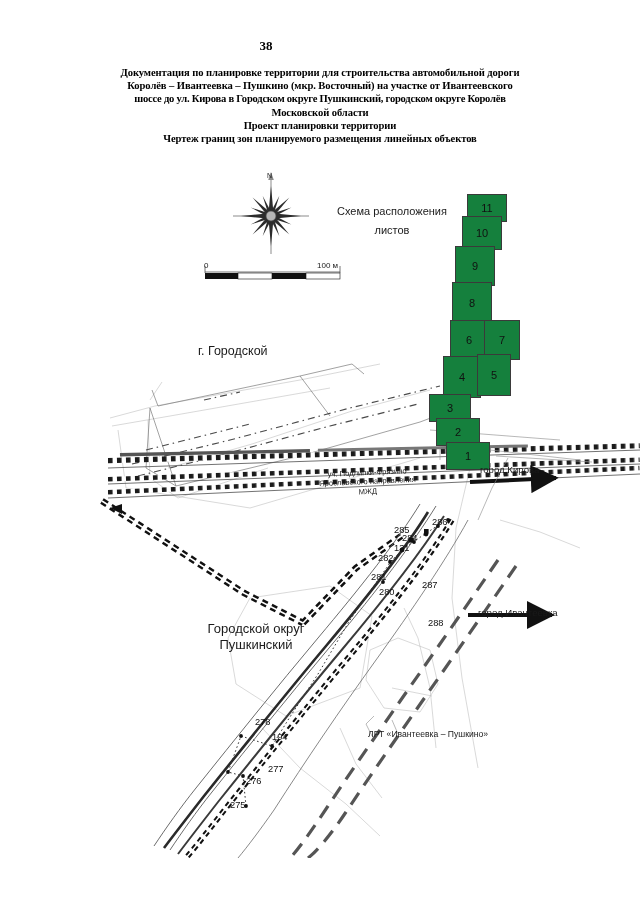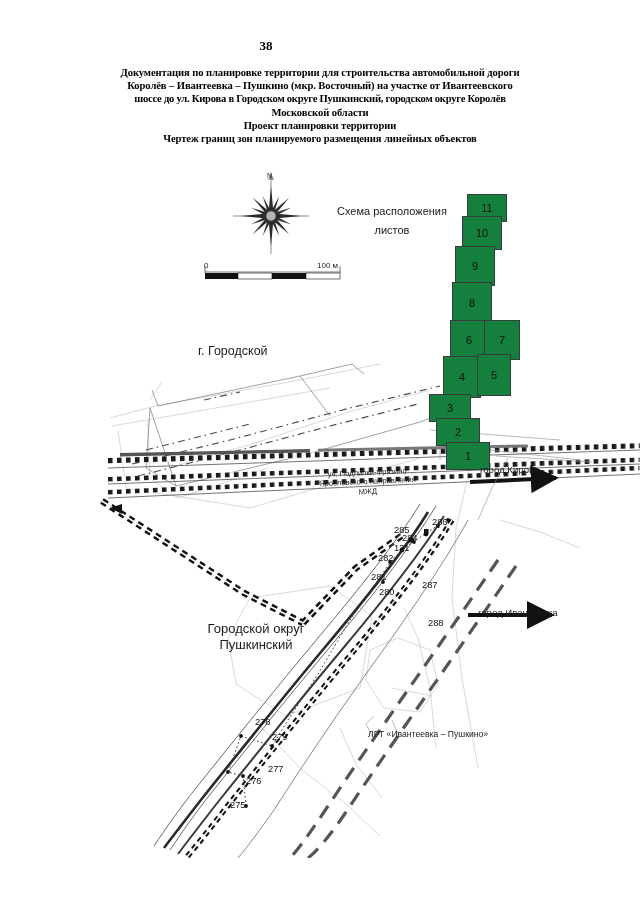--- a/index.html
+++ b/index.html
@@ -305,21 +305,21 @@
     <div class="lbl lbl-okrug">Городской округ Пушкинский</div>
     <div class="lbl lbl-rw">уч. Подлипки-Фрязино Ярославского направления МЖД</div>
     <div class="lbl lbl-fryazino">город Кирова</div>
     <div class="lbl lbl-ivanteevka">город Ивантеевка</div>
     <div class="lbl lbl-lrt">ЛРТ «Ивантеевка – Пушкино»</div>
 
     <div class="vnum" style="left:230px;top:632px;">275</div>
     <div class="vnum" style="left:246px;top:608px;">276</div>
     <div class="vnum" style="left:228px;top:596px;margin-left:40px;">277</div>
     <div class="vnum" style="left:255px;top:549px;">278</div>
-    <div class="vnum" style="left:272px;top:564px;">279</div>
+    <div class="vnum" style="left:272px;top:564px;">194</div>
     <div class="vnum" style="left:379px;top:419px;">280</div>
     <div class="vnum" style="left:371px;top:404px;">281</div>
     <div class="vnum" style="left:378px;top:385px;">282</div>
     <div class="vnum" style="left:394px;top:375px;">131</div>
     <div class="vnum" style="left:402px;top:365px;">284</div>
     <div class="vnum" style="left:394px;top:357px;">285</div>
     <div class="vnum" style="left:432px;top:349px;">286</div>
     <div class="vnum" style="left:422px;top:412px;">287</div>
     <div class="vnum" style="left:396px;top:450px;margin-left:32px;">288</div>
 

